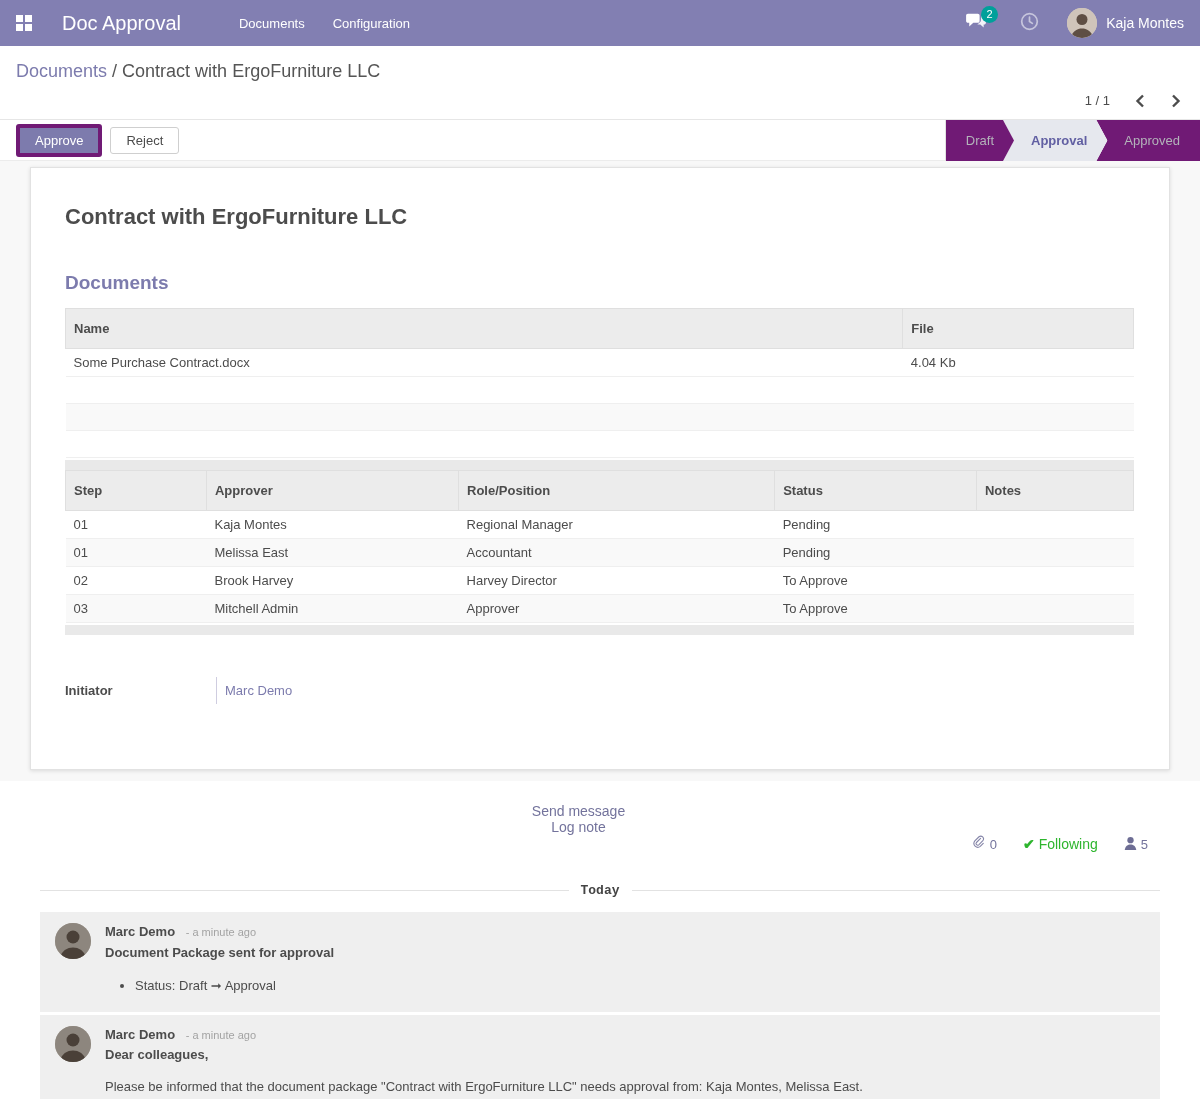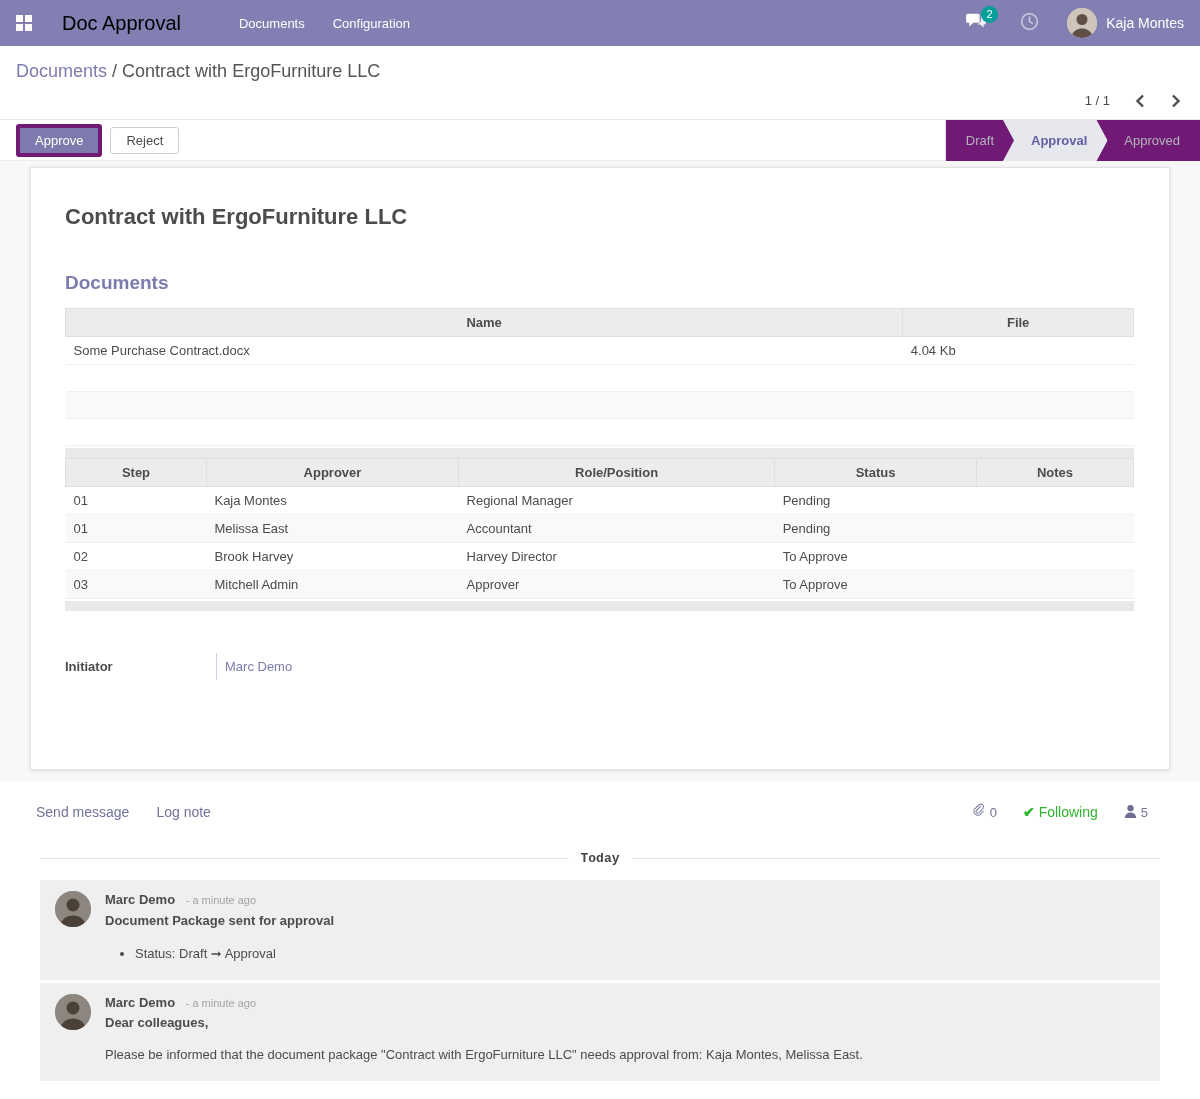--- a/index.html
+++ b/index.html
@@ -3,21 +3,21 @@
 <meta charset="utf-8">
 <style>
   * { box-sizing: border-box; margin: 0; padding: 0; }
   html,body { width:1200px; height:1099px; overflow:hidden; background:#fff;
     font-family:"Liberation Sans", sans-serif; color:#4c4c4c; }
 
   
   .navbar { height:46px; background:#827fb2; display:flex; align-items:center; padding:0 16px; }
   .apps-grid { width:16px; height:16px; display:grid; grid-template-columns:7px 7px; grid-template-rows:7px 7px; gap:2px; cursor:pointer; }
   .apps-grid span { background:#fff; }
-  .brand { color:#000000; font-size:20px; margin-left:30px; cursor:pointer; }
+  .brand { color:#ffffff; font-size:20px; margin-left:30px; cursor:pointer; }
   .nav-menus { display:flex; gap:28px; margin-left:58px; }
   .nav-menu { color:#fff; font-size:13px; cursor:pointer; }
   .nav-right { margin-left:auto; display:flex; align-items:center; }
   .msg-wrap { position:relative; cursor:pointer; display:flex; align-items:flex-start; }
   .badge { background:#00a09a; color:#fff; font-size:11px; line-height:16px; min-width:17px; height:17px;
     border-radius:9px; text-align:center; padding:0 4px; margin-left:-6px; margin-top:-6px; }
   .clock-wrap { margin-left:22px; cursor:pointer; opacity:.55; display:flex; }
   .nav-avatar { width:30px; height:30px; border-radius:50%; overflow:hidden; margin-left:28px; background:#d9cfc6; }
   .user-name { color:#fff; font-size:14px; margin-left:9px; cursor:pointer; }
 
@@ -45,36 +45,36 @@
     clip-path:polygon(0 0, 100% 0, 100% 100%, 0 100%, 11px 50%); }
 
   
   .content-bg { background:#f8f8f8; padding:6px 30px 11px 30px; }
   .sheet { background:#fff; border:1px solid #e2e2e2; box-shadow:0 1px 4px rgba(0,0,0,.12);
     min-height:603px; padding:36px 35px 30px 34px; }
   .doc-title { font-size:22px; font-weight:bold; color:#4c4c4c; }
   .section-heading { color:#7c7bad; font-size:19px; font-weight:bold; margin-top:44px; margin-bottom:14px; }
   .section-heading.first { margin-top:42px; }
   table { width:100%; border-collapse:collapse; font-size:13px; table-layout:fixed; }
-  th { background:#ececec; border:1px solid #dfdfdf; text-align:center; font-weight:bold;
-    padding:6px 8px; color:#4c4c4c; }
+  th { background:#ececec; border:1px solid #dfdfdf; text-align:left; font-weight:bold;
+    padding:12px 8px; color:#4c4c4c; }
   td { border-bottom:1px solid #efefef; padding:6px 8px; color:#4c4c4c; }
   tr.data-row { cursor:pointer; }
   tr.stripe { background:#f9f9f9; }
   tr.empty td { padding:0; height:27px; }
   .table-footer { height:10px; background:#e9e9e9; margin-top:2px; }
 
   .field-row { display:flex; align-items:center; margin-top:42px; }
   .field-label { width:151px; font-size:13px; font-weight:bold; color:#4c4c4c; }
   .field-value { border-left:1px solid #cfcde0; padding:6px 0 6px 8px; font-size:13px; }
   .link { color:#7c7bad; cursor:pointer; }
 
   
   .chatter { background:#fff; }
-  .chatter-top { display:flex; align-items:center; padding:22px 52px 18px 36px; }
+  .chatter-top { display:flex; align-items:center; padding:22px 52px 18px 36px;flex-direction:column; }
   .chatter-btn { color:#73739c; font-size:14px; cursor:pointer; margin-right:27px; }
   .chatter-stats { margin-left:auto; display:flex; align-items:center; gap:26px; font-size:13px; }
   .stat { display:flex; align-items:center; gap:4px; color:#73739c; cursor:pointer; }
   .stat.following { color:#2eb52e; font-size:14px; }
   .check-glyph { color:#2eb52e; font-size:14px; font-weight:bold; }
   .today-divider { display:flex; align-items:center; margin:12px 40px 14px 40px;font-family:Liberation Mono, monospace; }
   .today-divider .line { flex:1; height:1px; background:#e2e2e2; }
   .today-label { padding:0 12px; font-size:13px; font-weight:bold; color:#444; }
   .messages { margin:0 40px; }
   .message { background:#efefef; padding:11px 15px 16px 15px; display:flex; }

